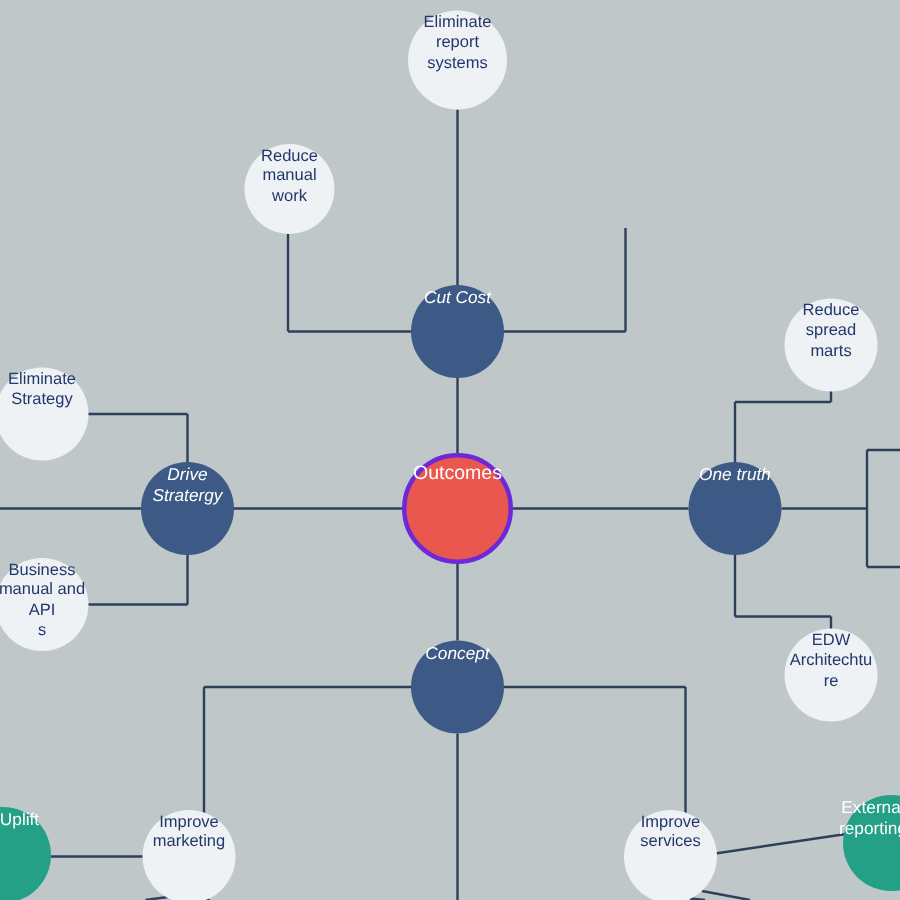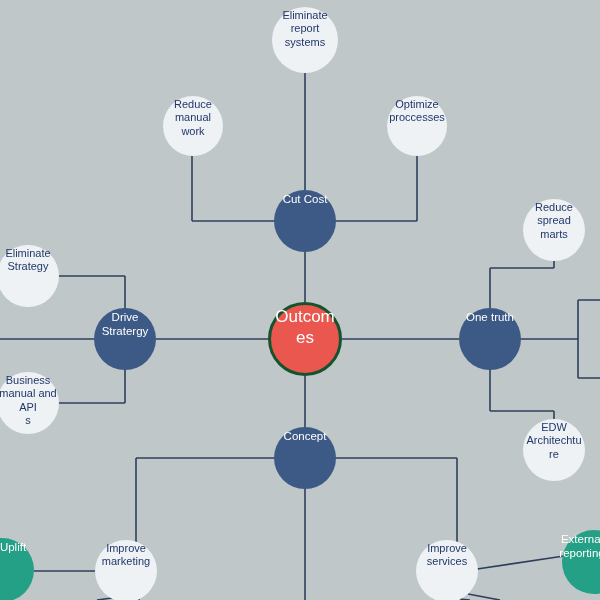--- a/index.html
+++ b/index.html
@@ -43,31 +43,32 @@
   }
   .node-light {
     background: #eef2f5;
     color: #22376b;
     font-size: 11px;
   }
   .node-dark {
     background: #3c5a85;
     color: #ffffff;
     font-size: 11.5px;
+    font-style: italic;
   }
   .node-green {
     background: #23a085;
     color: #ffffff;
     font-size: 11.5px;
   }
   .node-center {
     background: #e9574e;
     color: #ffffff;
-    font-size: 17px;
-    border: 3px solid #14532d;
+    font-size: 13px;
+    border: 3px solid #6d28d9;
   }
 </style>
 </head>
 <body>
 
 <div id="canvas">
 
   <svg id="edges" viewBox="0 0 600 600" xmlns="http://www.w3.org/2000/svg">
     <g fill="none" stroke="#2e3f5c" stroke-width="1.6" stroke-linecap="butt">
 
@@ -136,24 +137,20 @@
     <span class="label">Eliminate
 report
 systems</span>
   </div>
 
   <div class="node node-light" style="left:163px; top:96px; width:60px; height:60px;">
     <span class="label">Reduce
 manual work</span>
   </div>
 
-  <div class="node node-light" style="left:387px; top:96px; width:60px; height:60px;">
-    <span class="label">Optimize
-proccesses</span>
-  </div>
 
   <div class="node node-light" style="left:-3px; top:245px; width:62px; height:62px;">
     <span class="label">Eliminate
 Strategy</span>
   </div>
 
   <div class="node node-light" style="left:-3px; top:372px; width:62px; height:62px;">
     <span class="label">Business
 manual and API
 s</span>

